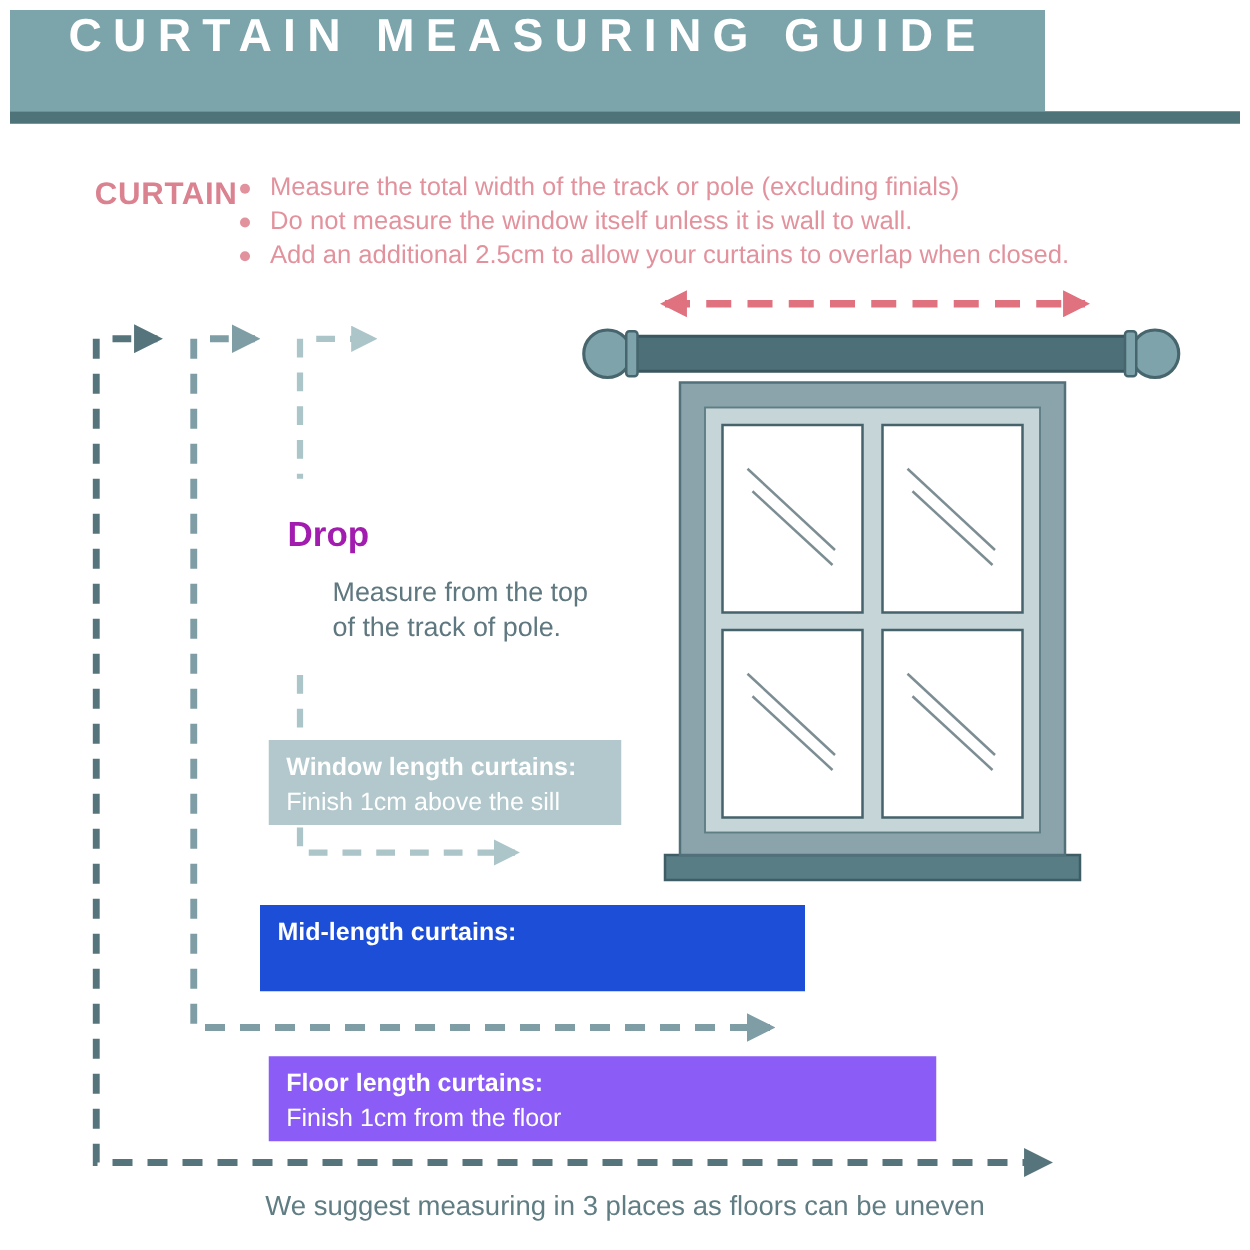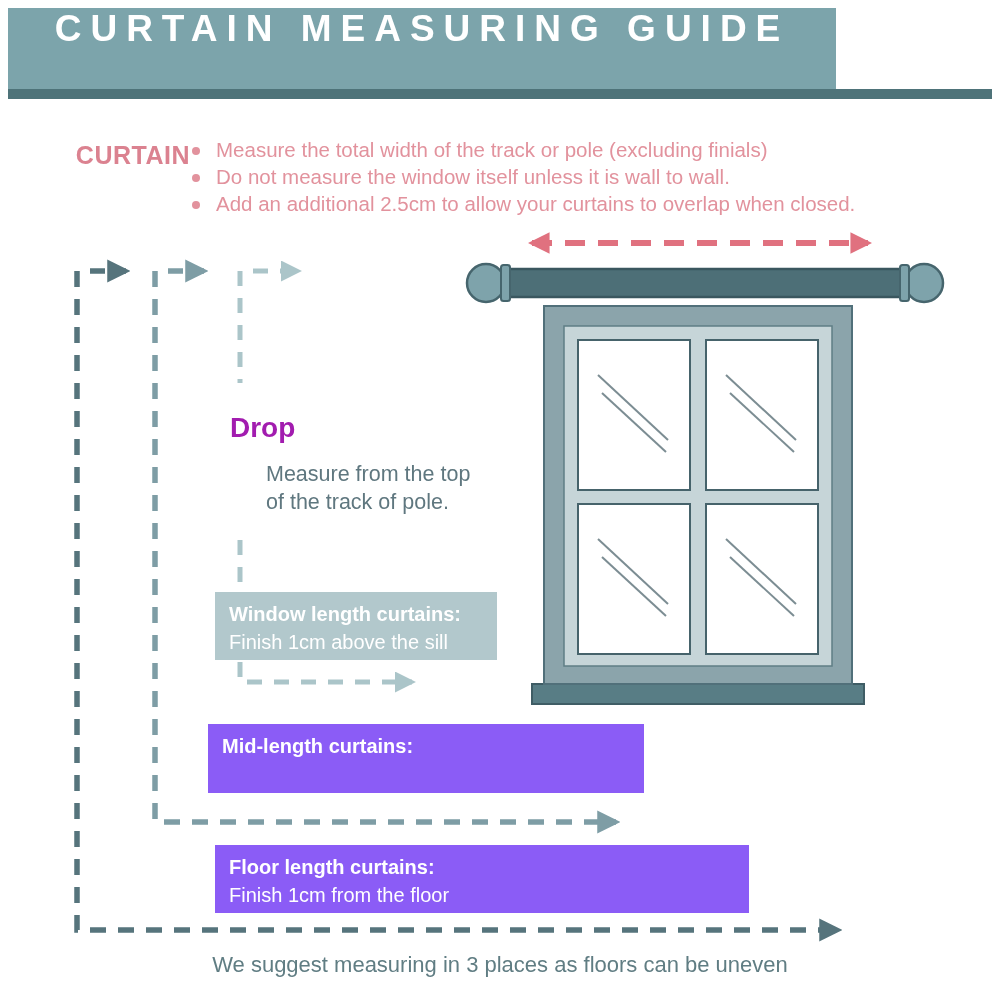--- a/index.html
+++ b/index.html
@@ -138,21 +138,21 @@
   <div class="drop-heading" style="color: #a21caf;">Drop</div>
   <div class="drop-body" style="color: rgb(95, 119, 127);">
     <div>Measure from the top</div>
     <div>of the track of pole.</div>
   </div>
 
   <div class="len-box box-window" style="background-color: rgb(178, 200, 204);">
     <div class="t">Window length curtains:</div>
     <div class="s">Finish 1cm above the sill</div>
   </div>
-  <div class="len-box box-mid" style="background-color: #8b5cf6;">
+  <div class="len-box box-mid" style="background-color: #1d4ed8;">
     <div class="t">Mid-length curtains:</div>
   </div>
   <div class="len-box box-floor" style="background-color: #8b5cf6;">
     <div class="t">Floor length curtains:</div>
     <div class="s">Finish 1cm from the floor</div>
   </div>
 
   <div class="footer-note" style="color: rgb(96, 125, 131);">We suggest measuring in 3 places as floors can be uneven</div>
 
 </div>

